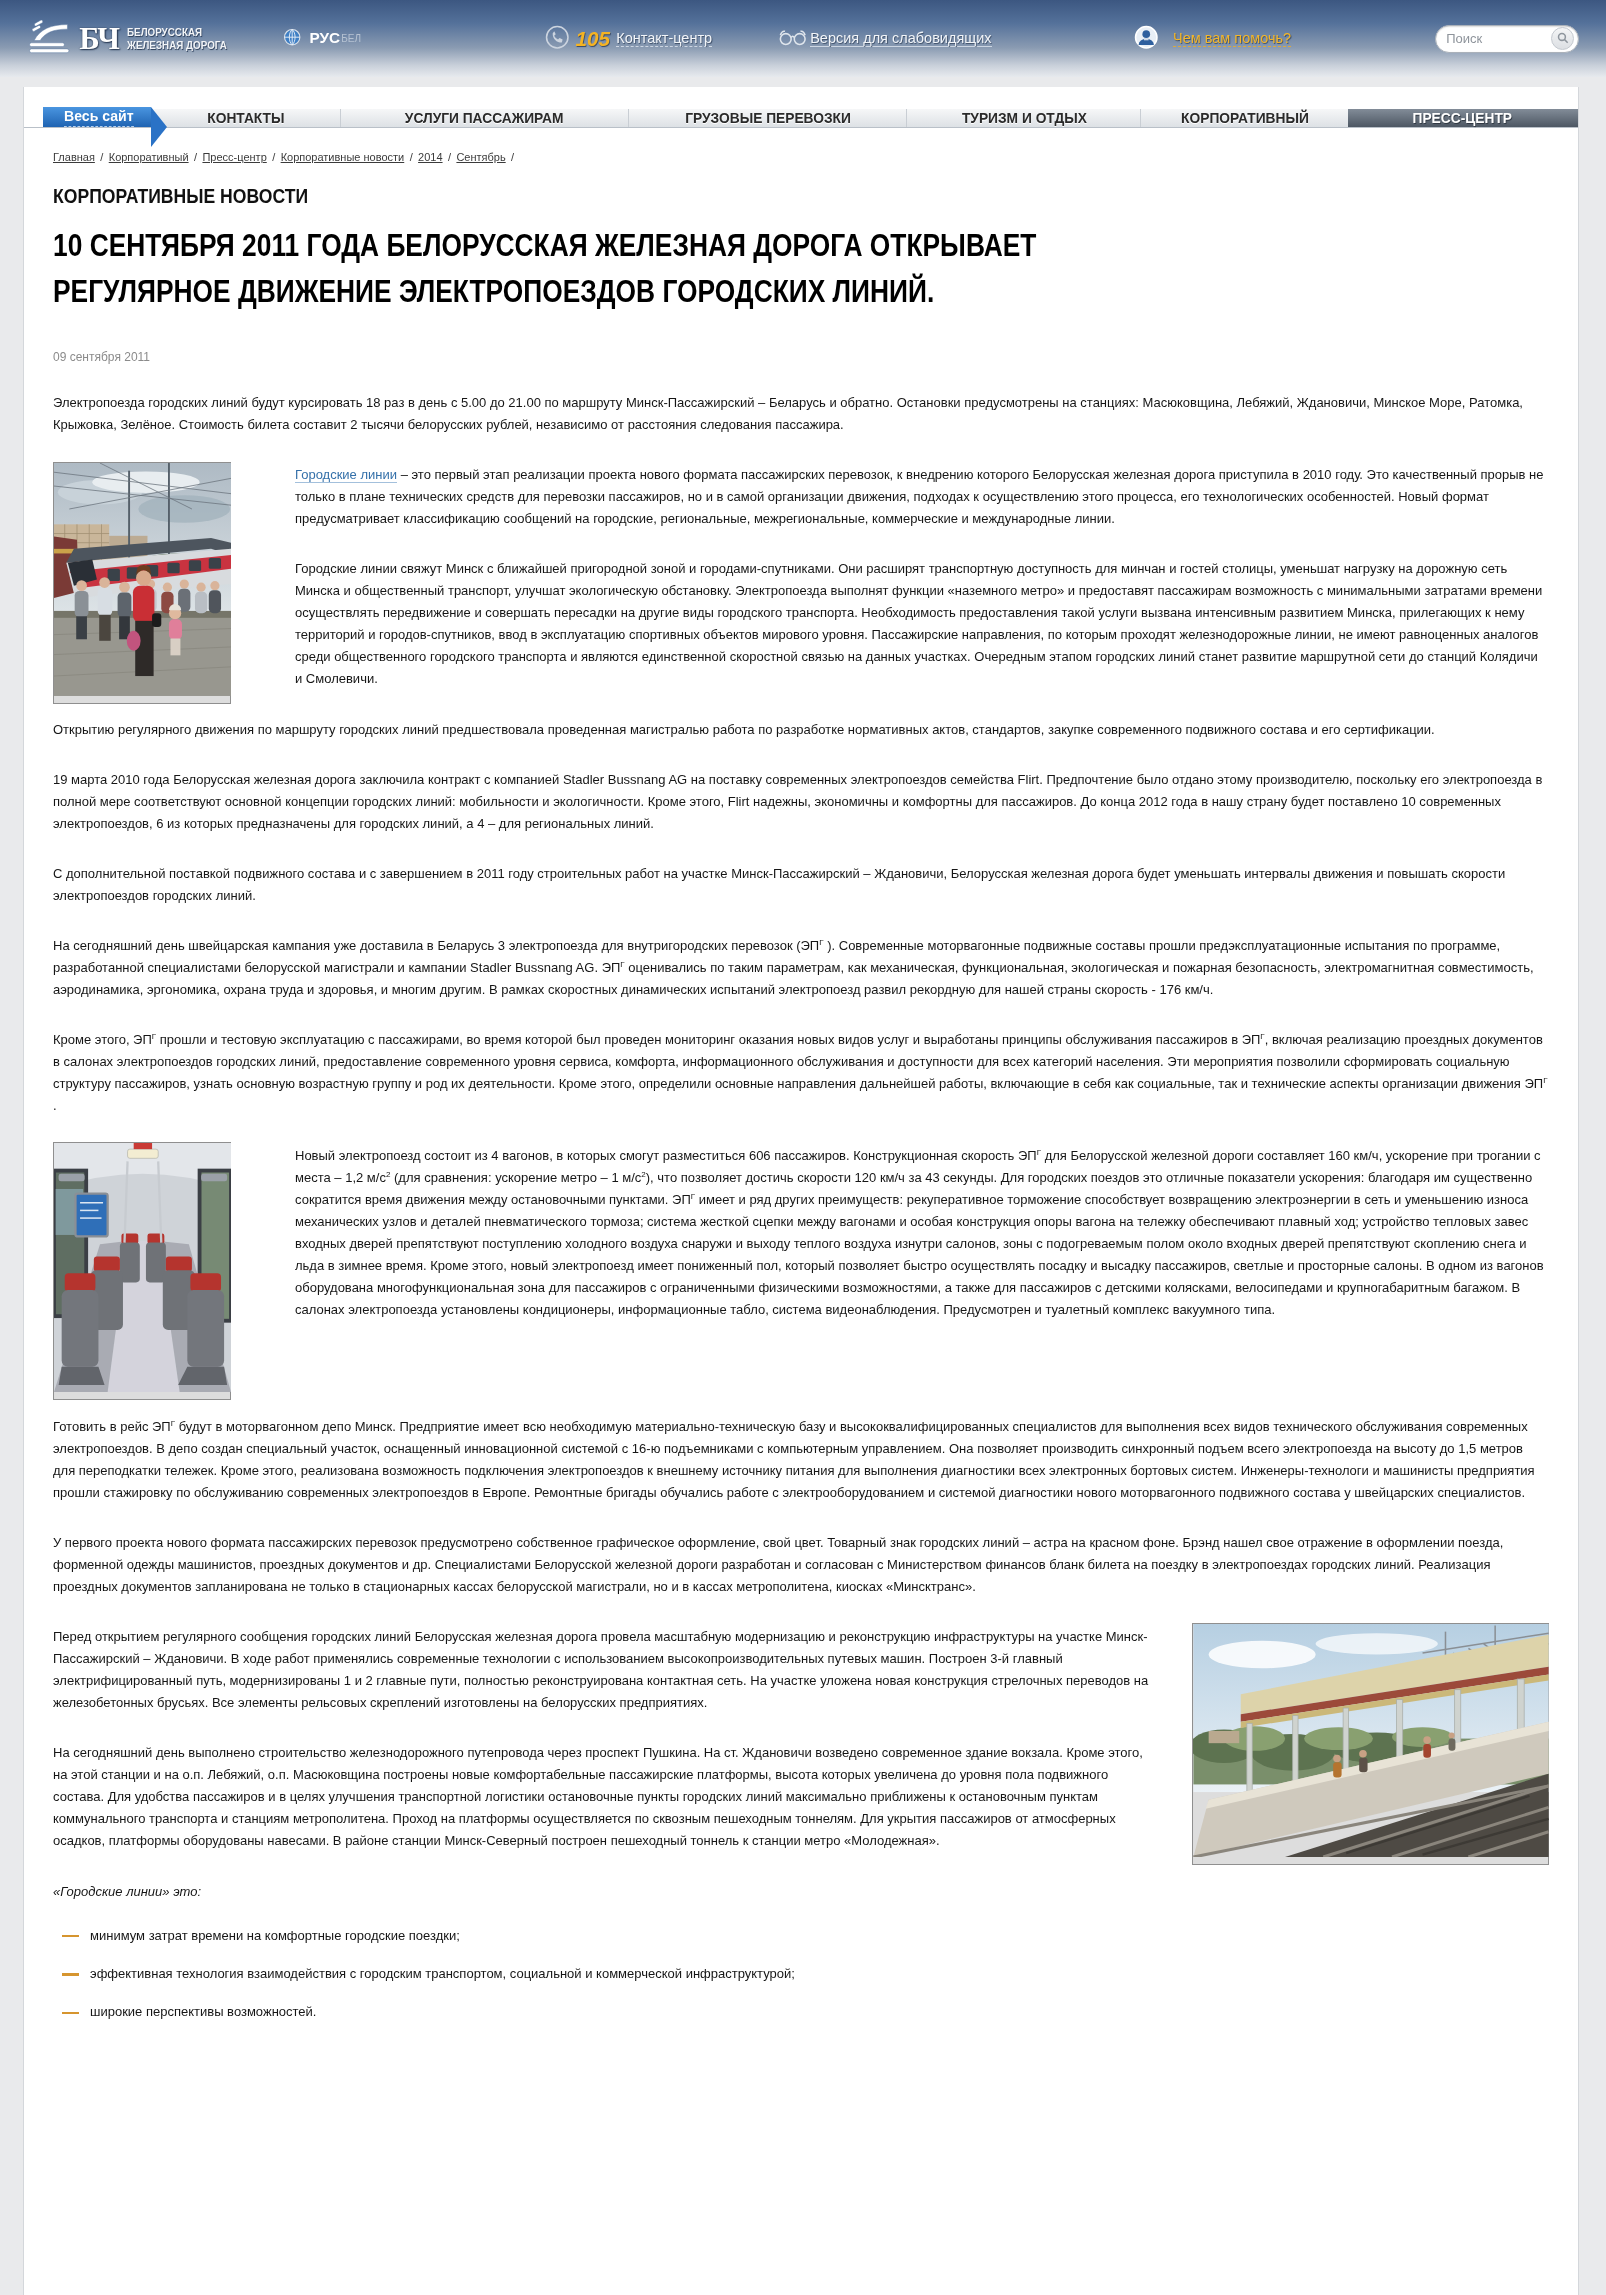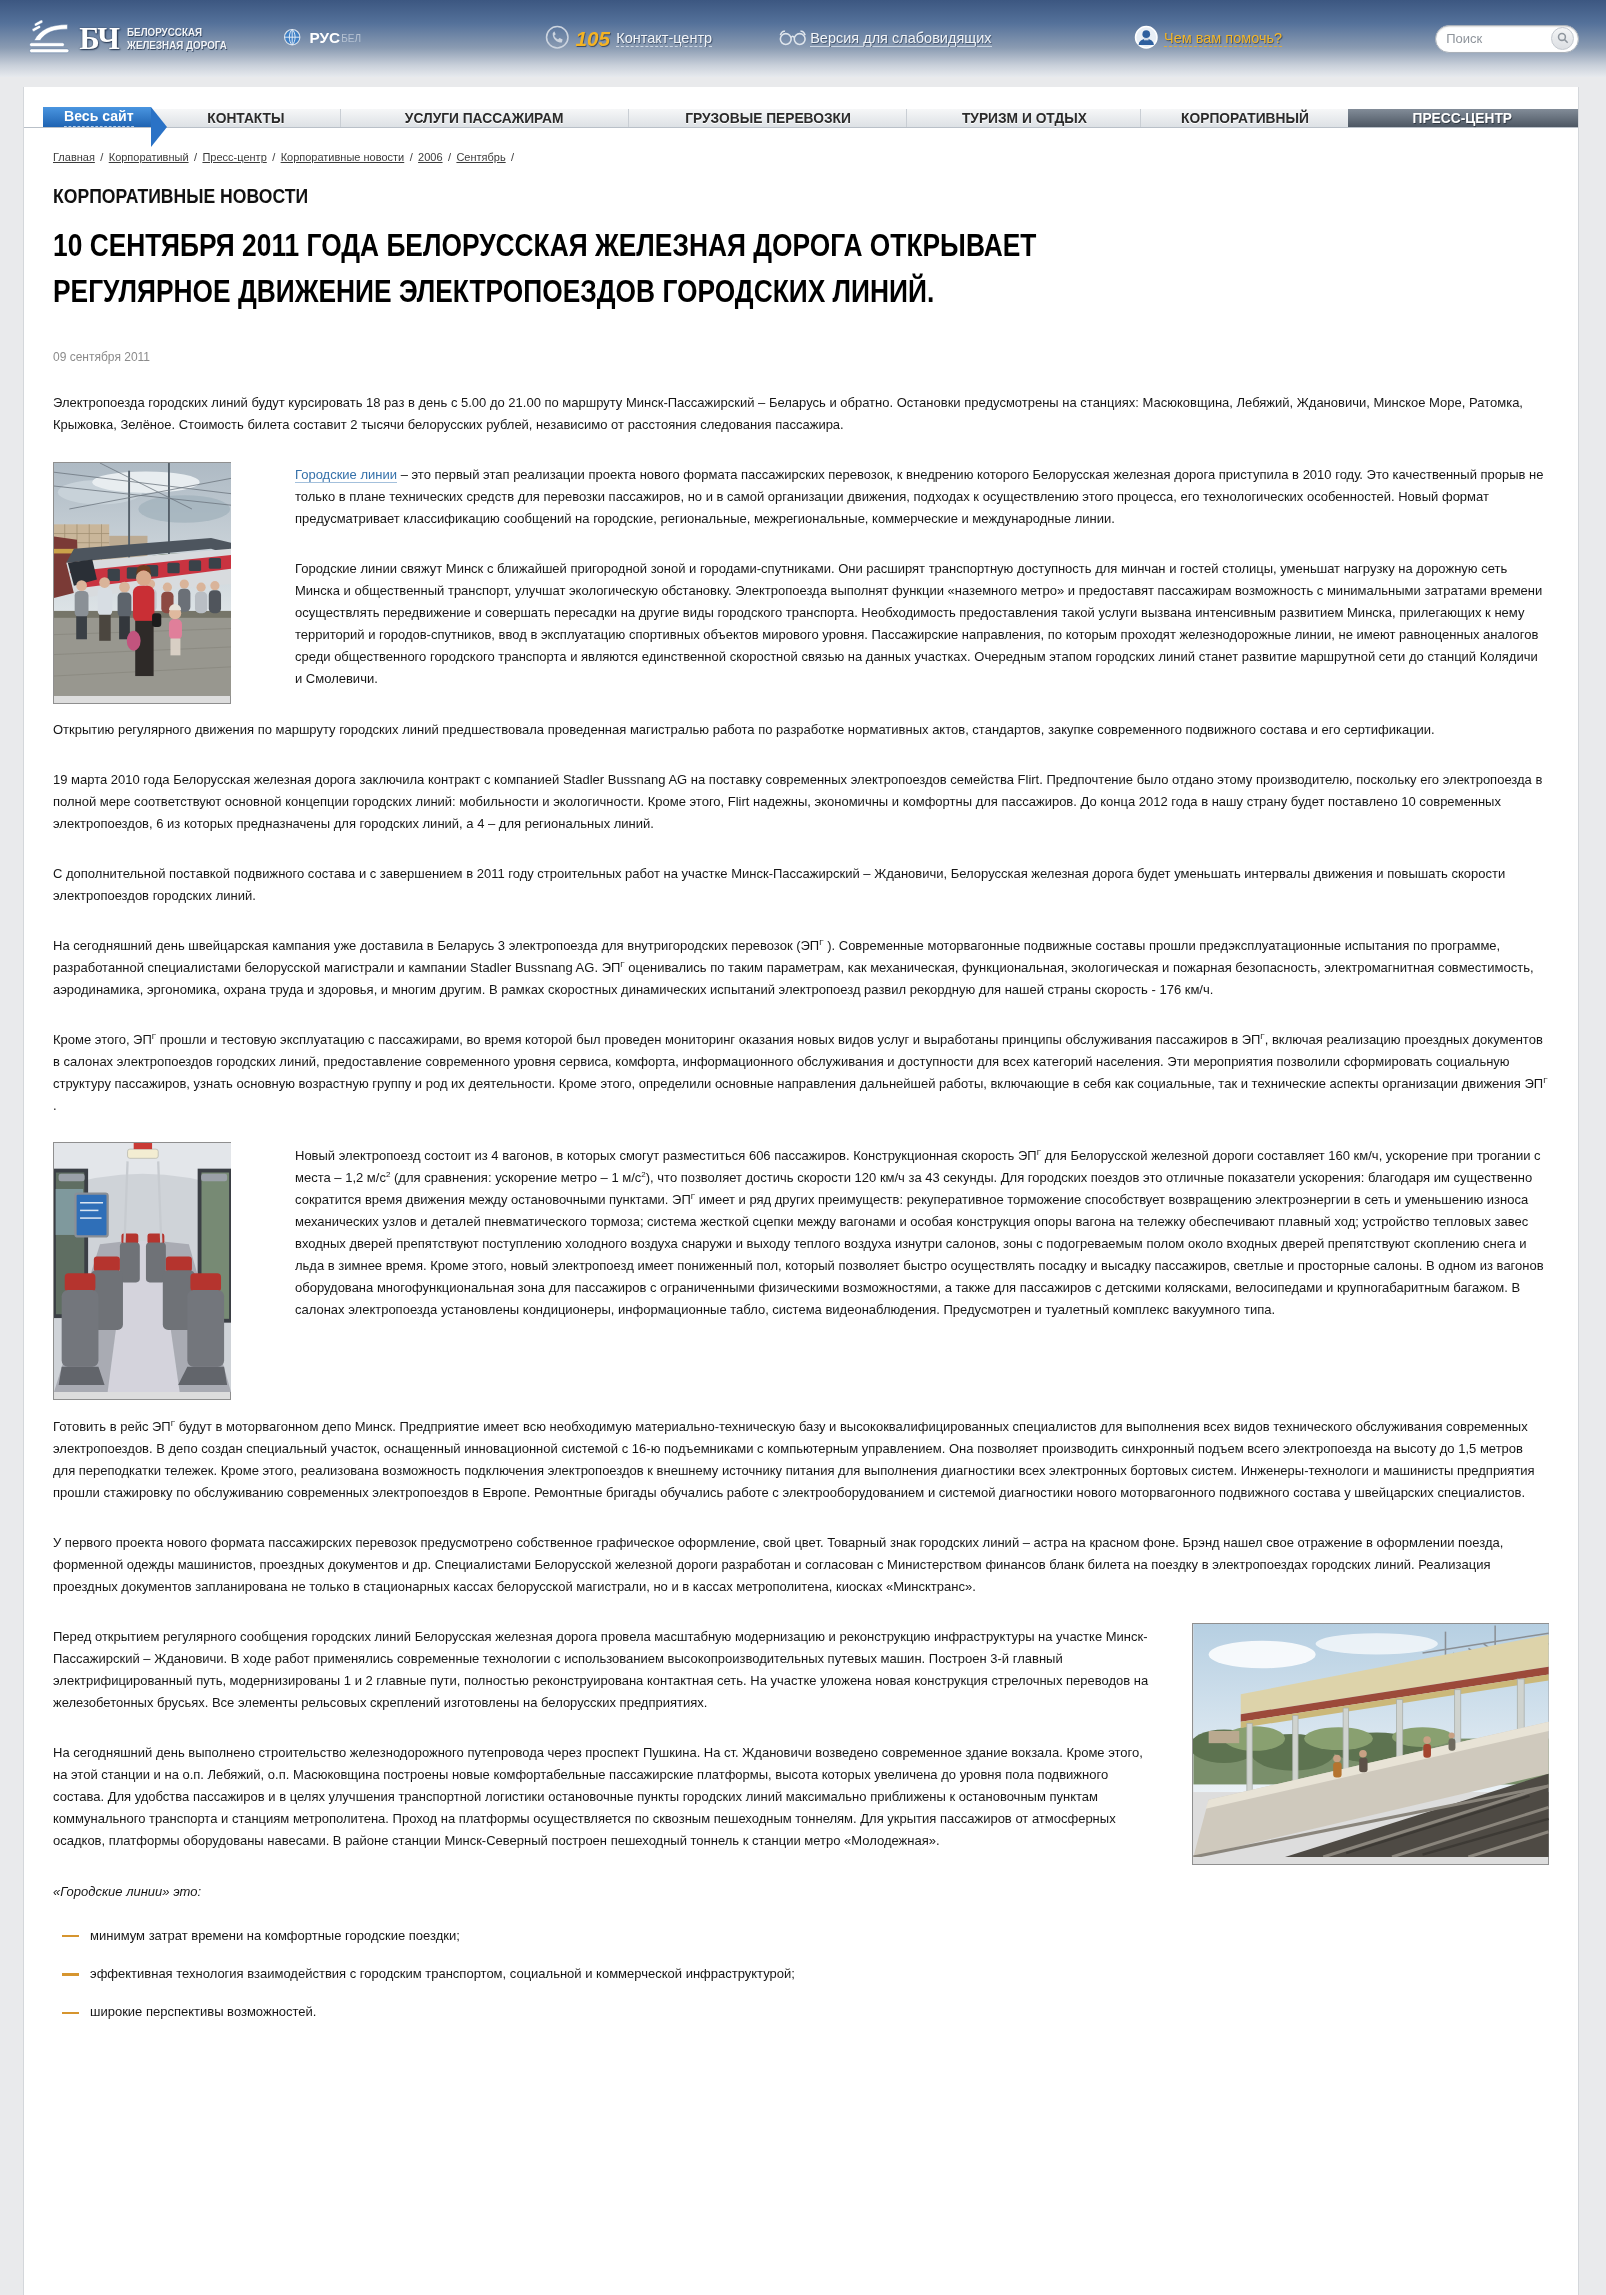--- a/index.html
+++ b/index.html
@@ -27,21 +27,21 @@
     text-shadow: 0.8px 0.8px 0.8px #2c3e59; transform: scaleX(.92); transform-origin: left center; white-space: nowrap; }
   .hgroup { display: flex; align-items: center; color: #eef1f5; }
   .lang { margin-left: 47px; gap: 1px; }
   .lang .cur { font-weight: bold; font-size: 15.3px; color: #ffffff; }
   .lang .alt { font-size: 10px; color: #b6c2d2; }
   .contact { margin-left: 184px; gap: 6.1px; }
   .contact .num { color: #f5b323; font-weight: bold; font-size: 20.7px; font-style: italic; text-shadow: 0.8px 0.8px 0.8px #3a4a63; }
   .contact .lbl { font-size: 14.5px; color: #f2f5f9; border-bottom: 0.8px dashed #cdd6e2; padding-bottom: 0.8px; text-shadow: 0.8px 0.8px 0.8px #3f5069;}
   .access { margin-left: 66px; gap: 1px; }
   .access .lbl { font-size: 14.5px; color: #f2f5f9; border-bottom: 0.8px solid #cdd6e2; padding-bottom: 0.8px; text-shadow: 0.8px 0.8px 0.8px #3f5069;}
-  .help { margin-left: 142px; gap: 6px; }
+  .help { margin-left: 142px; gap: 15px; }
   .help .lbl { font-size: 14.5px; color: #f3b62a; border-bottom: 0.8px dashed #d9a93f; padding-bottom: 0.8px; text-shadow: 0.8px 0.8px 0.8px #3f5069;}
   .hgroup a, .hgroup span { cursor: pointer; }
   .search {
     margin-left: auto; width: 144px; height: 28px; background: #ffffff;
     border: 0.8px solid #aab1ba; border-radius: 14.5px; display: flex; align-items: center;
     padding: 0 3.1px 0 10.7px; box-shadow: inset 0 0.8px 1.5px rgba(0,0,0,.18);
   }
   .search input { flex: 1 1 auto; min-width: 0; border: 0; outline: none; font-size: 13px; color: #1d4ed8; background: transparent; font-family: "Liberation Sans", sans-serif; }
   .search input::placeholder { color: #8e949b; }
   .search-btn { width: 23px; height: 23px; border-radius: 50%; border: 0.8px solid #c4c9cf;
@@ -195,21 +195,21 @@
       </div>
     <div class="tab-dark">
         <span class="t">ПРЕСС-ЦЕНТР</span>
       </div>
   </div>
   <div class="nav-underline"></div>
 
   <div class="inner">
 
     <div class="breadcrumb">
-      <a>Главная</a><span class="sep">/</span><a>Корпоративный</a><span class="sep">/</span><a>Пресс-центр</a><span class="sep">/</span><a>Корпоративные новости</a><span class="sep">/</span><a>2006</a><span class="sep">/</span><a>Сентябрь</a><span class="sep">/</span>
+      <a>Главная</a><span class="sep">/</span><a>Корпоративный</a><span class="sep">/</span><a>Пресс-центр</a><span class="sep">/</span><a>Корпоративные новости</a><span class="sep">/</span><a>2014</a><span class="sep">/</span><a>Сентябрь</a><span class="sep">/</span>
     </div>
 
     <div class="section-h">
       <span class="cond">КОРПОРАТИВНЫЕ НОВОСТИ</span>
     </div>
 
     <h1 class="title">
       <span class="cond">10 СЕНТЯБРЯ 2011 ГОДА БЕЛОРУССКАЯ ЖЕЛЕЗНАЯ ДОРОГА ОТКРЫВАЕТ РЕГУЛЯРНОЕ ДВИЖЕНИЕ ЭЛЕКТРОПОЕЗДОВ ГОРОДСКИХ ЛИНИЙ.</span>
     </h1>
 

